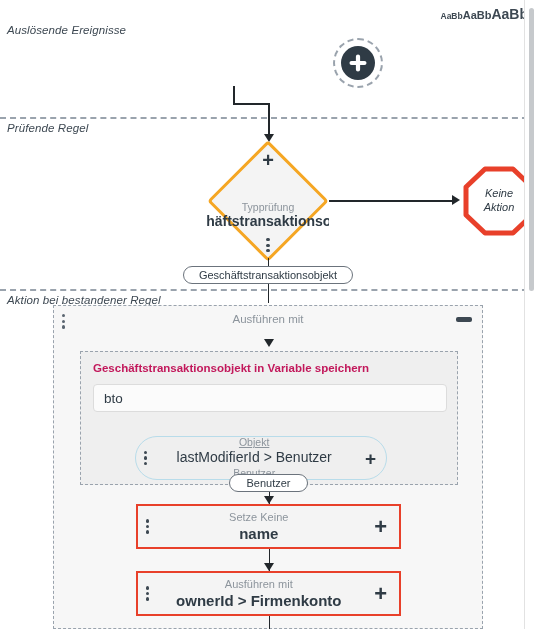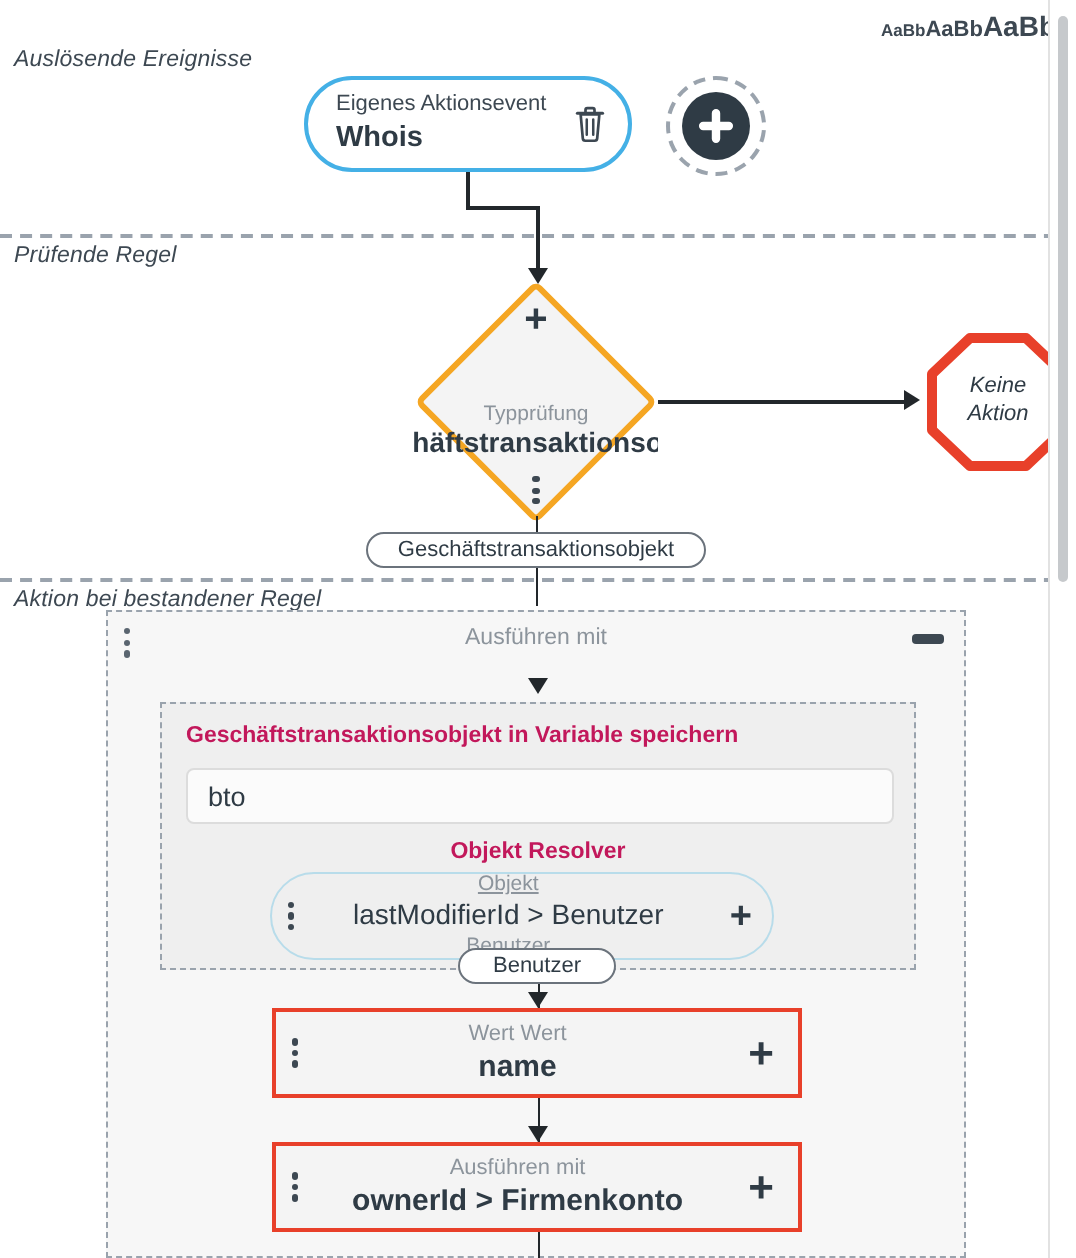--- a/index.html
+++ b/index.html
@@ -224,34 +224,20 @@
 <body>
 
 <div id="canvas">
 
   <div class="font-sample">
     <span class="fs-s">AaBb</span><span class="fs-m">AaBb</span><span class="fs-l">AaBb</span>
   </div>
 
   <div class="lane-label" style="top:10px;margin-top:14px;">Auslösende Ereignisse</div>
 
-  <div class="event-node" style="left:152px;top:38px;width:164px;height:48px;">
-    <div class="event-text">
-      <div class="event-sub">Eigenes Aktionsevent</div>
-      <div class="event-title">Whois</div>
-    </div>
-    <span class="trash-icon">
-      <svg viewBox="0 0 20 22" width="18" height="20">
-        <path d="M3 5 h14" stroke="#3d4852" stroke-width="1.7" fill="none" stroke-linecap="round"></path>
-        <path d="M7.5 5 V3.2 a1 1 0 0 1 1-1 h3 a1 1 0 0 1 1 1 V5" stroke="#3d4852" stroke-width="1.5" fill="none"></path>
-        <path d="M4.8 5.6 L6 19 a1.4 1.4 0 0 0 1.4 1.3 h5.2 A1.4 1.4 0 0 0 14 19 L15.2 5.6 Z" stroke="#3d4852" stroke-width="1.5" fill="none" stroke-linejoin="round"></path>
-        <path d="M8.2 8.5 V17 M11.8 8.5 V17" stroke="#3d4852" stroke-width="1.4" stroke-linecap="round"></path>
-      </svg>
-    </span>
-  </div>
 
   <div class="add-circle" style="left:333px;top:38px;width:50px;height:50px;">
     <span class="disc">
       <svg viewBox="0 0 24 24" width="22" height="22">
         <path d="M12 5 V19 M5 12 H19" stroke="#ffffff" stroke-width="4.6" stroke-linecap="round"></path>
       </svg>
     </span>
   </div>
 
   <div class="conn vline" style="left:233px;top:86px;height:18px;"></div>
@@ -310,21 +296,20 @@
 
     <div class="arrow-down" style="left:209.5px;top:33px;"></div>
 
     <div class="inner-group" style="left:26px;top:45px;width:378px;height:134px;">
       <div class="group-label" style="position:absolute;left:12px;top:10px;">Geschäftstransaktionsobjekt in Variable speichern</div>
 
       <div class="var-input" style="left:12px;top:32px;width:354px;height:28px;">
         <span>bto</span>
       </div>
 
-      <div class="group-label" style="position:absolute;left:0;right:0;top:68px;text-align:center;">Objekt Resolver</div>
 
       <div class="resolver-pill" style="left:54px;top:84px;width:252px;height:44px;">
         <span class="dots">
             <i></i>
             <i></i>
             <i></i>
           </span>
         <span class="rp-body">
           <span class="rp-sub" style="display:block;text-decoration:underline;">Objekt</span>
           <span class="rp-title" style="display:block;">lastModifierId &gt; Benutzer</span>
@@ -339,21 +324,21 @@
     <div class="conn vline" style="left:214.5px;top:186px;height:12px;"></div>
     <div class="arrow-down" style="left:209.5px;top:190px;"></div>
 
     <div class="action-box" style="left:82px;top:198px;width:265px;height:45px;">
       <span class="dots">
           <i></i>
           <i></i>
           <i></i>
         </span>
       <span class="ab-body">
-        <span class="ab-sub" style="display:block;">Wert Wert</span>
+        <span class="ab-sub" style="display:block;">Setze Keine</span>
         <span class="ab-title" style="display:block;">name</span>
       </span>
       <span class="ab-plus">+</span>
     </div>
 
     <div class="conn vline" style="left:214.5px;top:243px;height:22px;"></div>
     <div class="arrow-down" style="left:209.5px;top:257px;"></div>
 
     <div class="action-box" style="left:82px;top:265px;width:265px;height:45px;">
       <span class="dots">

